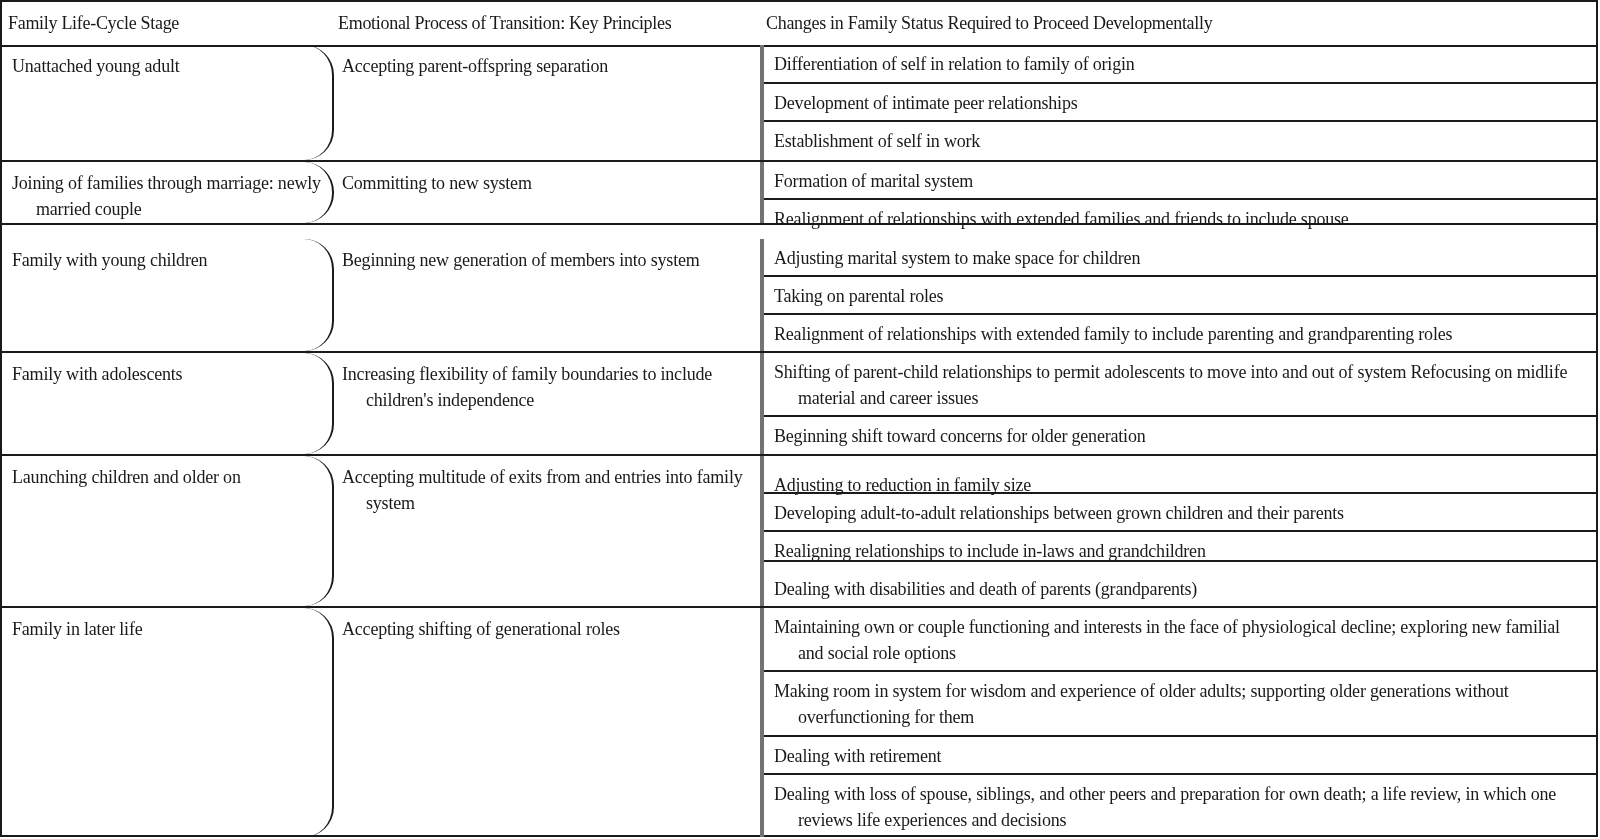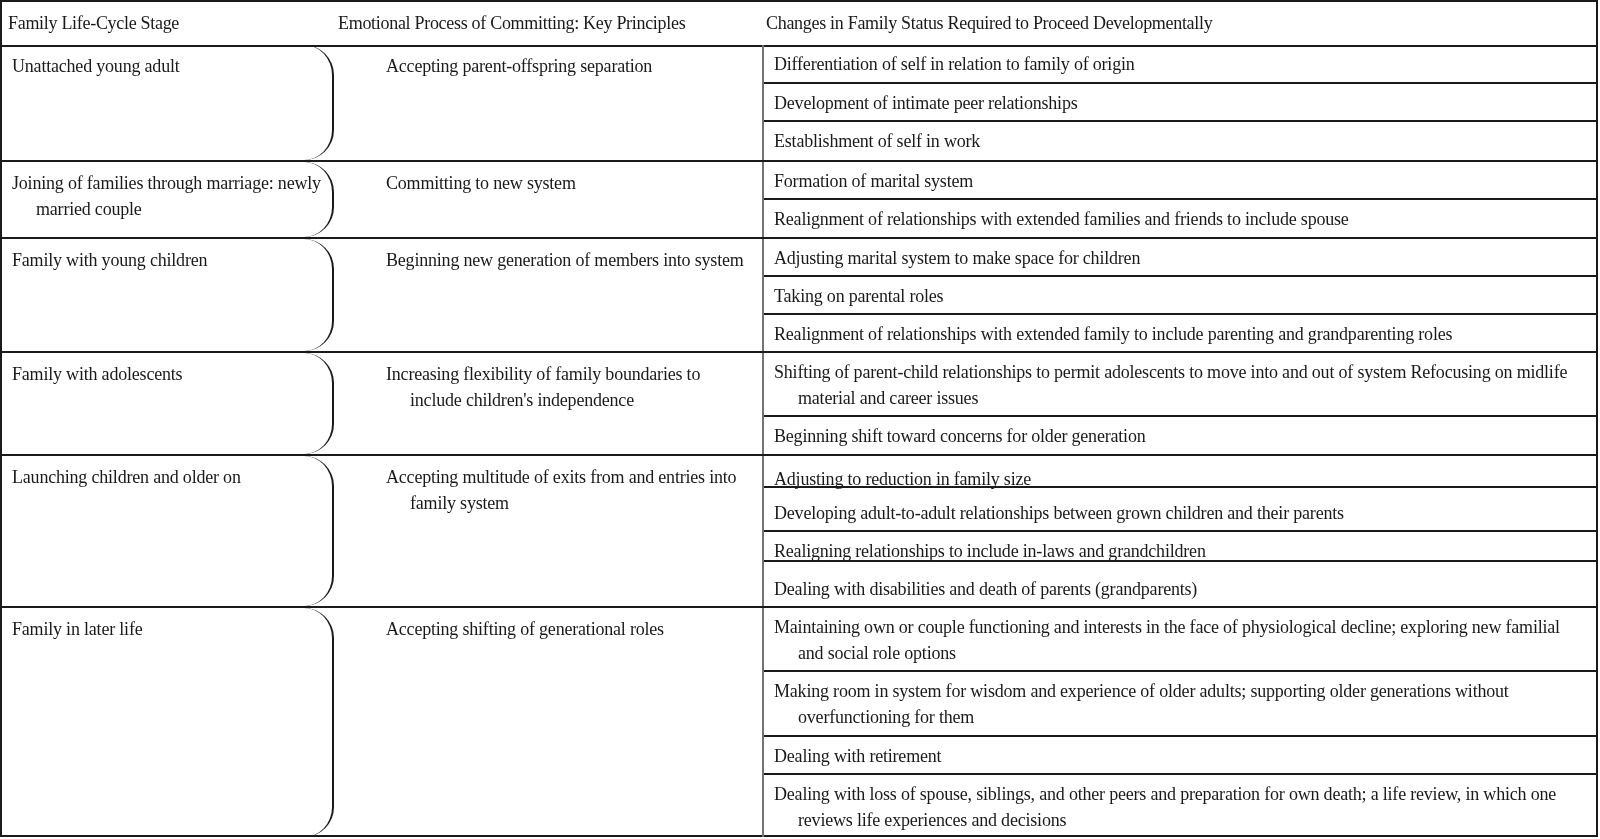--- a/index.html
+++ b/index.html
@@ -3,35 +3,35 @@
 <meta charset="utf-8">
 <style>
   html, body { margin: 0; padding: 0; background: #ffffff; }
   body { width: 1600px; height: 839px; overflow: hidden; font-family: "Liberation Serif", "DejaVu Serif", serif; color: #1a1a1a; }
   .table { position: absolute; left: 0; top: 0; width: 1598px; height: 837px; border: 2px solid #1a1a1a; border-bottom: 2px solid #1a1a1a; box-sizing: border-box; }
   .hdr { position: absolute; left: 0; top: 0; width: 100%; height: 45px; border-bottom: 2px solid #1a1a1a; box-sizing: border-box; }
   .hdr span { position: absolute; top: 11px; font-weight: normal; font-size: 18px; letter-spacing: -0.3px; white-space: nowrap; }
   .row { position: absolute; left: 0; width: 100%; border-bottom: 2px solid #1a1a1a; box-sizing: border-box; }
   .row:last-child { border-bottom: none; }
   .c1 { position: absolute; left: 0; top: 0; bottom: 0; width: 332px; border-right: 2px solid #1a1a1a; box-sizing: border-box; border-radius: 30px; }
-  .c2 { position: absolute; left: 332px; top: 0; bottom: 0; width: 430px; border-right: 2px solid #737373; box-sizing: border-box; padding-left: 44px; }
+  .c2 { position: absolute; left: 332px; top: 0; bottom: 0; width: 430px; border-right: 4px solid #737373; box-sizing: border-box; }
   .c3 { position: absolute; left: 762px; top: 0; bottom: 0; right: 0; text-decoration: underline; }
   .txt { padding: 8px 10px 0 10px; font-size: 18px; line-height: 26px; padding-left: 34px; text-indent: -24px; letter-spacing: -0.2px; }
   .c2 .txt { padding-left: 32px; }
   .sub { position: absolute; left: 0; right: 0; border-bottom: 2px solid #1a1a1a; box-sizing: border-box; }
   .sub:last-child { border-bottom: none; }
   .sub .txt { padding-top: 6px; }
 </style>
 </head>
 <body>
 
 <div class="table">
   <div class="hdr">
     <span style="left:6px">Family Life-Cycle Stage</span>
-    <span style="left:336px">Emotional Process of Committing: Key Principles</span>
+    <span style="left:336px">Emotional Process of Transition: Key Principles</span>
     <span style="left:764px">Changes in Family Status Required to Proceed Developmentally</span>
   </div>
 
   <div class="row" style="top:43px;height:117px">
     <div class="c1">
         <div class="txt">Unattached young adult</div>
       </div>
     <div class="c2">
         <div class="txt">Accepting parent-offspring separation</div>
       </div>
@@ -41,21 +41,21 @@
         </div>
       <div class="sub" style="top:39px;height:38px">
           <div class="txt">Development of intimate peer relationships</div>
         </div>
       <div class="sub" style="top:77px;height:38px">
           <div class="txt">Establishment of self in work</div>
         </div>
     </div>
   </div>
 
-  <div class="row" style="top:160px;height:77px">
+  <div class="row" style="top:160px;height:63px">
     <div class="c1">
         <div class="txt">Joining of families through marriage: newly married couple</div>
       </div>
     <div class="c2">
         <div class="txt">Committing to new system</div>
       </div>
     <div class="c3">
       <div class="sub" style="top:0;height:38px">
           <div class="txt">Formation of marital system</div>
         </div>
@@ -103,21 +103,21 @@
   </div>
 
   <div class="row" style="top:454px;height:152px">
     <div class="c1">
         <div class="txt">Launching children and older on</div>
       </div>
     <div class="c2">
         <div class="txt">Accepting multitude of exits from and entries into family system</div>
       </div>
     <div class="c3">
-      <div class="sub" style="top:4px;height:28px">
+      <div class="sub" style="top:10px;height:28px">
           <div class="txt">Adjusting to reduction in family size</div>
         </div>
       <div class="sub" style="top:38px;height:38px">
           <div class="txt">Developing adult-to-adult relationships between grown children and their parents</div>
         </div>
       <div class="sub" style="top:76px;height:30px">
           <div class="txt">Realigning relationships to include in-laws and grandchildren</div>
         </div>
       <div class="sub" style="top:114px;height:36px">
           <div class="txt">Dealing with disabilities and death of parents (grandparents)</div>

